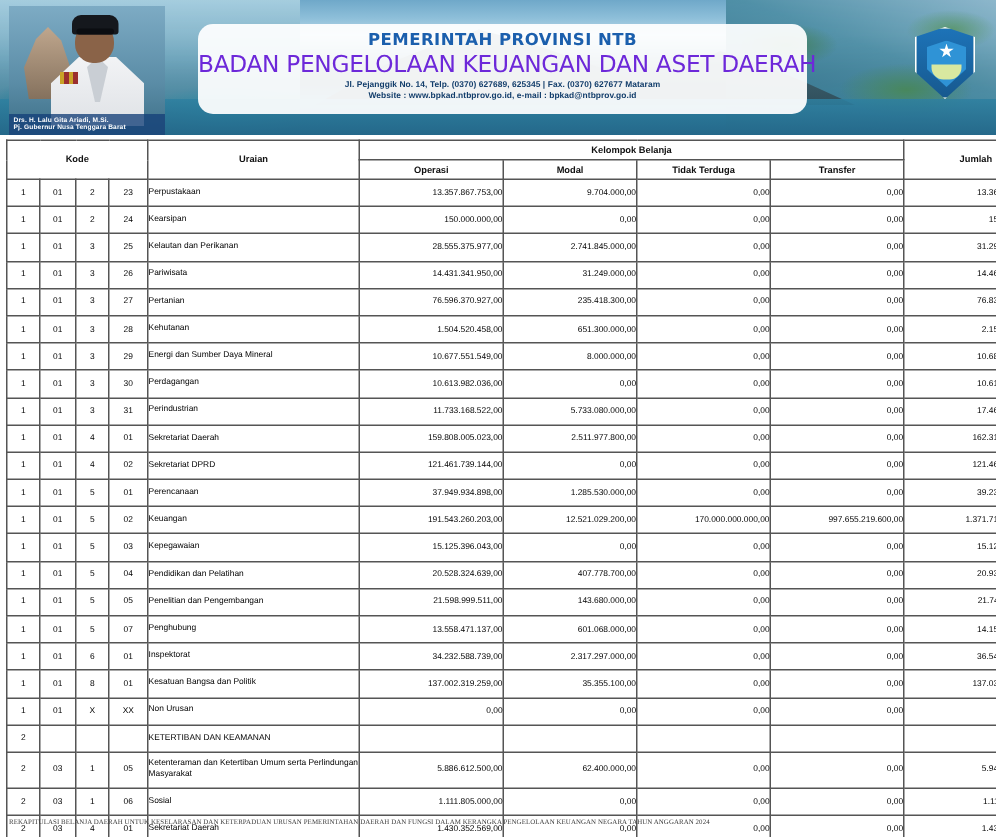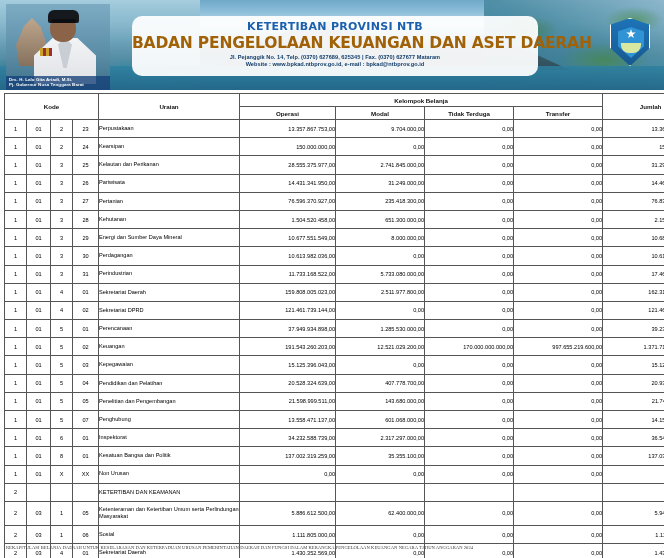--- a/index.html
+++ b/index.html
@@ -149,22 +149,22 @@
     font-size: 11px;
     font-weight: bold;
     color: #1b5fad;
     letter-spacing: .3px;
     margin-top: 4px;
     font-family: "DejaVu Sans", sans-serif;
   }
   .plate-line2 {
     text-align:left;
     font-size: 15.5px;
-    font-weight: bold;
-    color: #a16207;
+    font-weight: normal;
+    color: #6d28d9;
     letter-spacing: -0.2px;
     margin-top: 1px;
     white-space: nowrap;
     font-family: "DejaVu Sans", sans-serif;
   }
   .plate-line3, .plate-line4 {
     text-align:center;
     font-size: 5.6px;
     font-weight: bold;
     color: #123d6b;
@@ -282,21 +282,21 @@
     <div class="photo-medal"></div>
     <div class="photo-person-head"></div>
     <div class="photo-person-cap"></div>
     <div class="photo-caption">
       <div>Drs. H. Lalu Gita Ariadi, M.Si.</div>
       <div>Pj. Gubernur Nusa Tenggara Barat</div>
     </div>
   </div>
 
   <div class="banner-plate">
-    <div class="plate-line1">KETERTIBAN PROVINSI NTB</div>
+    <div class="plate-line1">PEMERINTAH PROVINSI NTB</div>
     <div class="plate-line2">BADAN PENGELOLAAN KEUANGAN DAN ASET DAERAH</div>
     <div class="plate-line3">Jl. Pejanggik No. 14, Telp. (0370) 627689, 625345 | Fax. (0370) 627677 Mataram</div>
     <div class="plate-line4">Website : www.bpkad.ntbprov.go.id, e-mail : bpkad@ntbprov.go.id</div>
   </div>
 
   <div class="banner-logo">
     <div class="logo-shield">
       <div class="logo-inner"></div>
       <div class="logo-base"></div>
       <div class="logo-star"></div>

